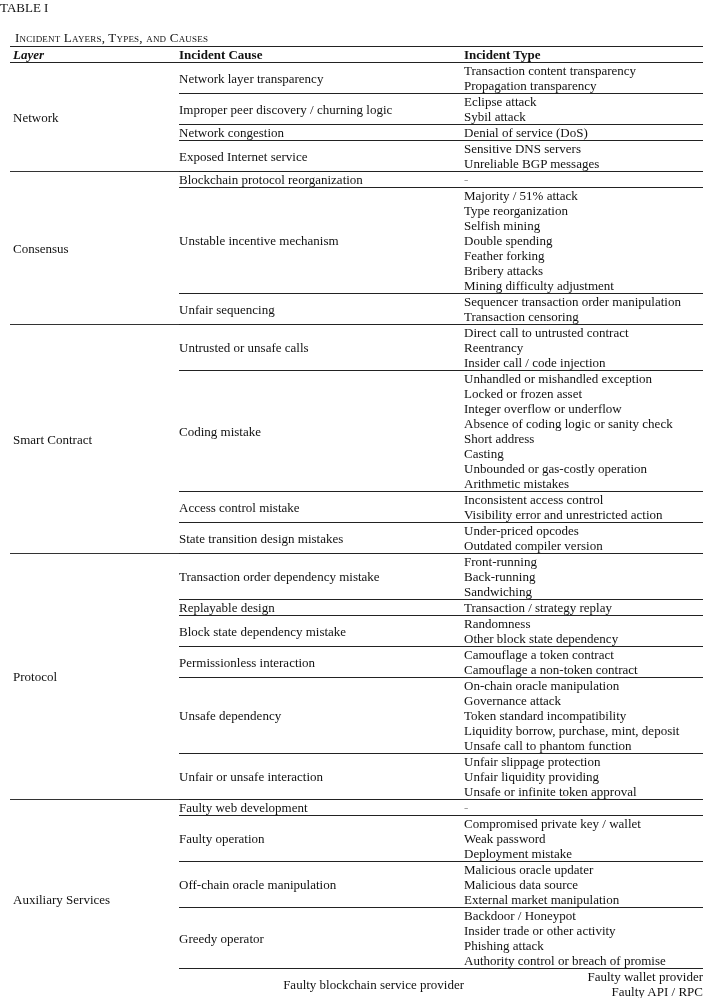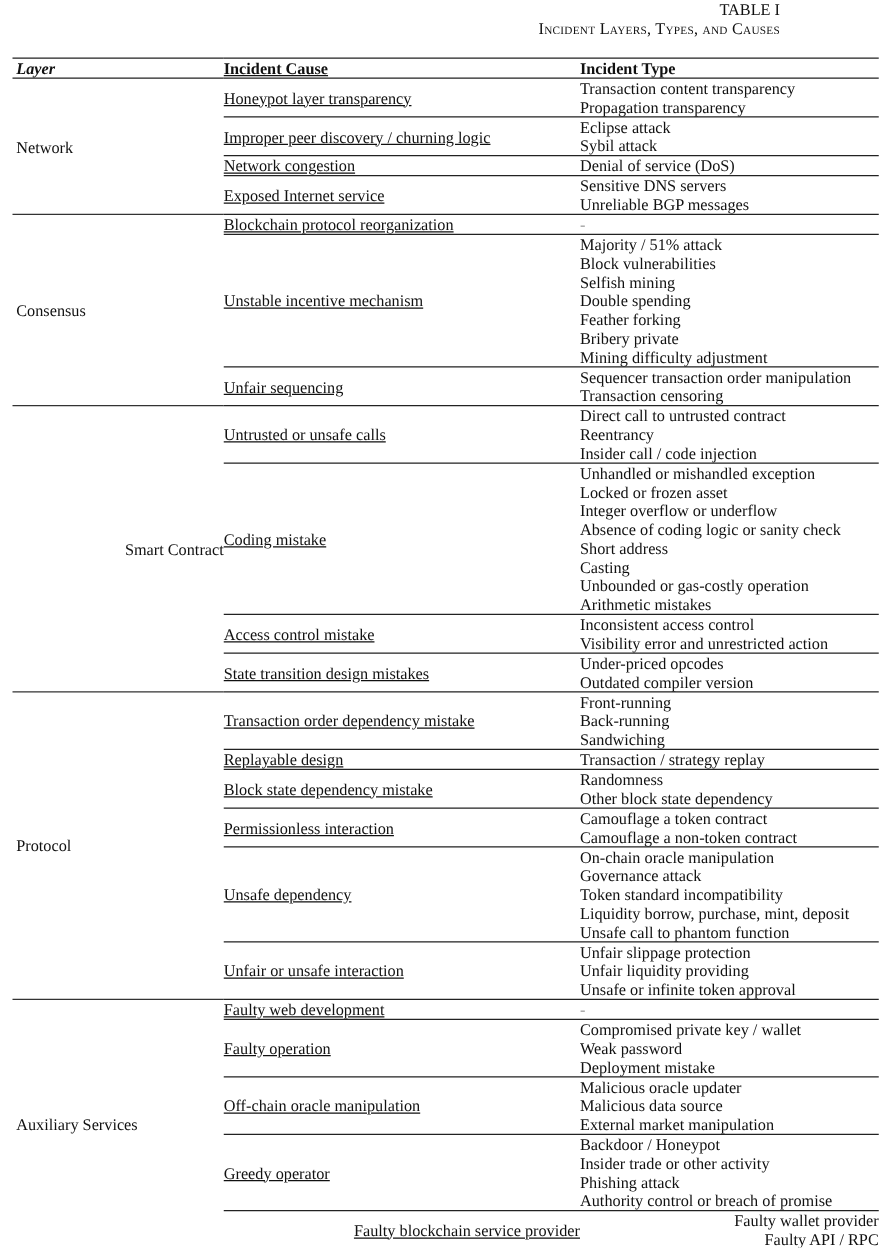--- a/index.html
+++ b/index.html
@@ -1,25 +1,25 @@
 <!DOCTYPE html>
 <html><head>
 <meta charset="utf-8">
 <style>
   html, body { margin:0; padding:0; background:#ffffff; }
   body { width:716px; height:998px; position:relative; font-family:"Liberation Serif", "DejaVu Serif", serif; color:#111; overflow:hidden; }
-  .caption { position:absolute; left:0; width:624px; text-align:right; }
+  .caption { position:absolute; left:0; width:624px; text-align:left; }
   .cap1 { top:0px; font-size:13px; line-height:16px; }
-  .cap2 { top:15px; font-size:13px; line-height:16px; font-variant:small-caps; letter-spacing:0.2px; }
+  .cap2 { top:30px; font-size:13px; line-height:16px; font-variant:small-caps; letter-spacing:0.2px;padding-left:15px; }
   table { position:absolute; left:10px; top:46px; width:693px; border-collapse:collapse; font-size:13px; }
   th, td { padding:0; text-align:left; vertical-align:middle; line-height:15px; }
   th { font-weight:bold; height:14px; border-top:1.6px solid #222; border-bottom:1.6px solid #222; }
   th.c0 { padding-left:3px;font-style:italic; }
   .c0 { width:166px; padding-left:3px; }
-  .c1 { width:285px;text-decoration:underline; }
+  .c1 { width:285px; }
   .c2 { }
   td.types div { white-space:nowrap; }
   tr.cause-row td.c1, tr.cause-row td.c2 { border-top:1px solid #222; }
   tr.first-in-layer td { border-top:1.6px solid #333; }
   tr.first-in-layer.first-layer td { border-top:none; }
   tr.last-row td { border-bottom:1.6px solid #333;text-align:right; }
   td.layer { border-bottom:1.6px solid #333; }
   .dash { color:#999; }
 </style>
 </head>
@@ -32,21 +32,21 @@
   <thead>
     <tr>
       <th class="c0">Layer</th>
       <th class="c1">Incident Cause</th>
       <th class="c2">Incident Type</th>
     </tr>
   </thead>
   <tbody id="tbody">
       <tr class="cause-row first-in-layer first-layer">
         <td class="c0 layer" rowspan="4" style="border-top: none; margin-top: 30px;">Network</td>
-        <td class="c1">Honeypot layer transparency</td>
+        <td class="c1">Network layer transparency</td>
         <td class="c2 types">
           <div>Transaction content transparency</div>
           <div>Propagation transparency</div>
         </td>
       </tr>
       <tr class="cause-row">
         <td class="c1">Improper peer discovery / churning logic</td>
         <td class="c2 types">
           <div>Eclipse attack</div>
           <div>Sybil attack</div>
@@ -69,37 +69,37 @@
         <td class="c0 layer" rowspan="3" style="border-top: 1.6px solid rgb(51, 51, 51);">Consensus</td>
         <td class="c1">Blockchain protocol reorganization</td>
         <td class="c2 types">
           <div class="dash">-</div>
         </td>
       </tr>
       <tr class="cause-row">
         <td class="c1">Unstable incentive mechanism</td>
         <td class="c2 types">
           <div>Majority / 51% attack</div>
-          <div>Block vulnerabilities</div>
+          <div>Type reorganization</div>
           <div>Selfish mining</div>
           <div>Double spending</div>
           <div>Feather forking</div>
-          <div>Bribery private</div>
+          <div>Bribery attacks</div>
           <div>Mining difficulty adjustment</div>
         </td>
       </tr>
       <tr class="cause-row">
         <td class="c1">Unfair sequencing</td>
         <td class="c2 types">
           <div>Sequencer transaction order manipulation</div>
           <div>Transaction censoring</div>
         </td>
       </tr>
       <tr class="cause-row first-in-layer">
-        <td class="c0 layer" rowspan="4" style="border-top: 1.6px solid rgb(51, 51, 51); text-align: right;">Smart Contract</td>
+        <td class="c0 layer" rowspan="4" style="border-top: 1.6px solid rgb(51, 51, 51);">Smart Contract</td>
         <td class="c1">Untrusted or unsafe calls</td>
         <td class="c2 types">
           <div>Direct call to untrusted contract</div>
           <div>Reentrancy</div>
           <div>Insider call / code injection</div>
         </td>
       </tr>
       <tr class="cause-row">
         <td class="c1">Coding mistake</td>
         <td class="c2 types">

